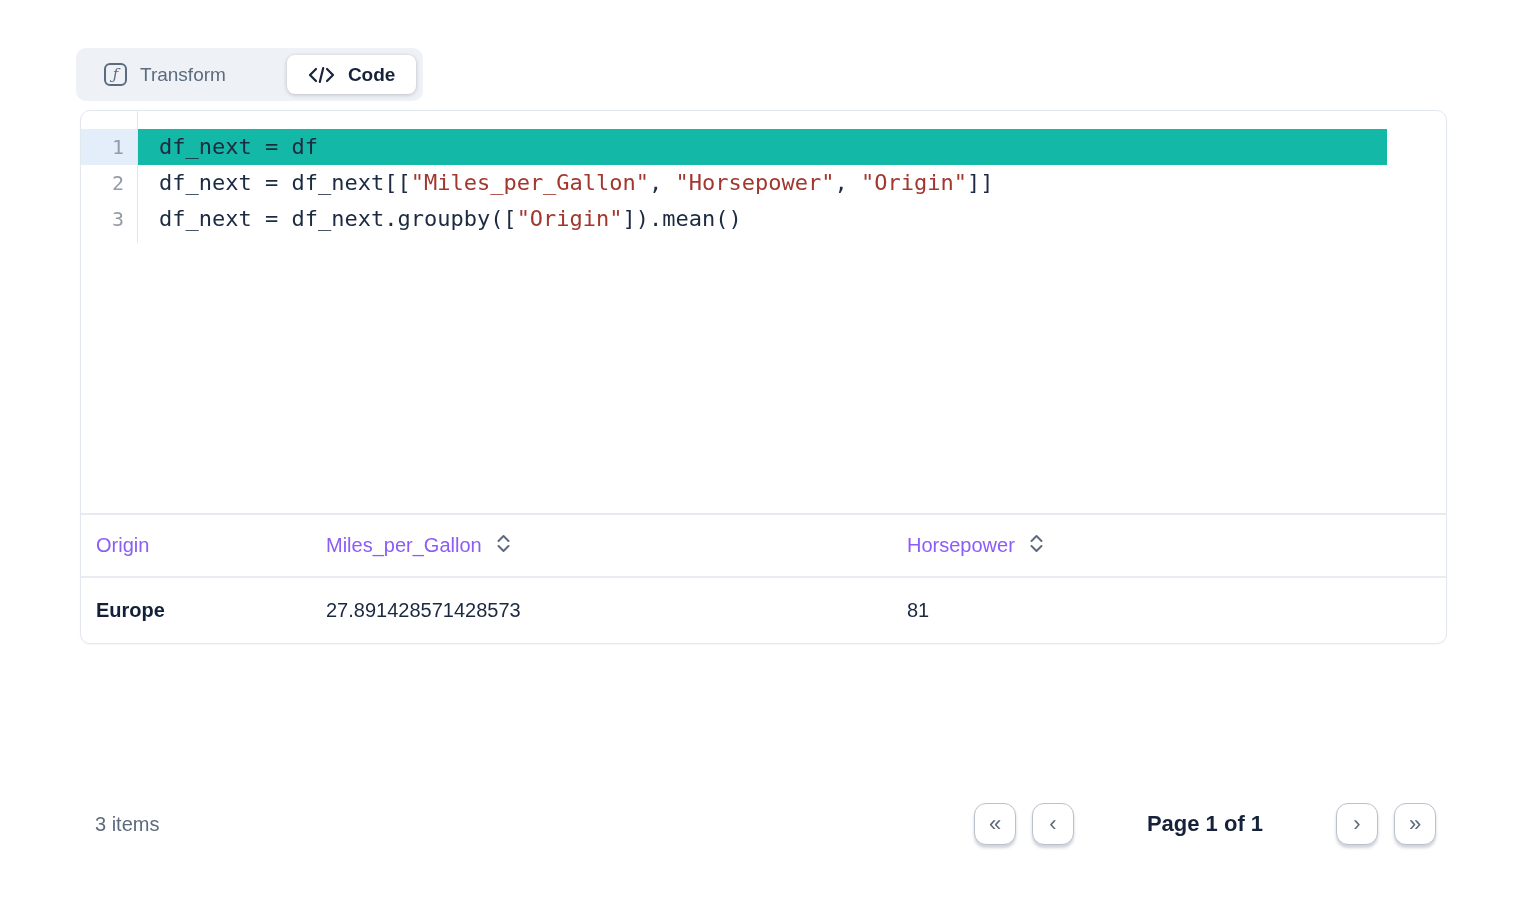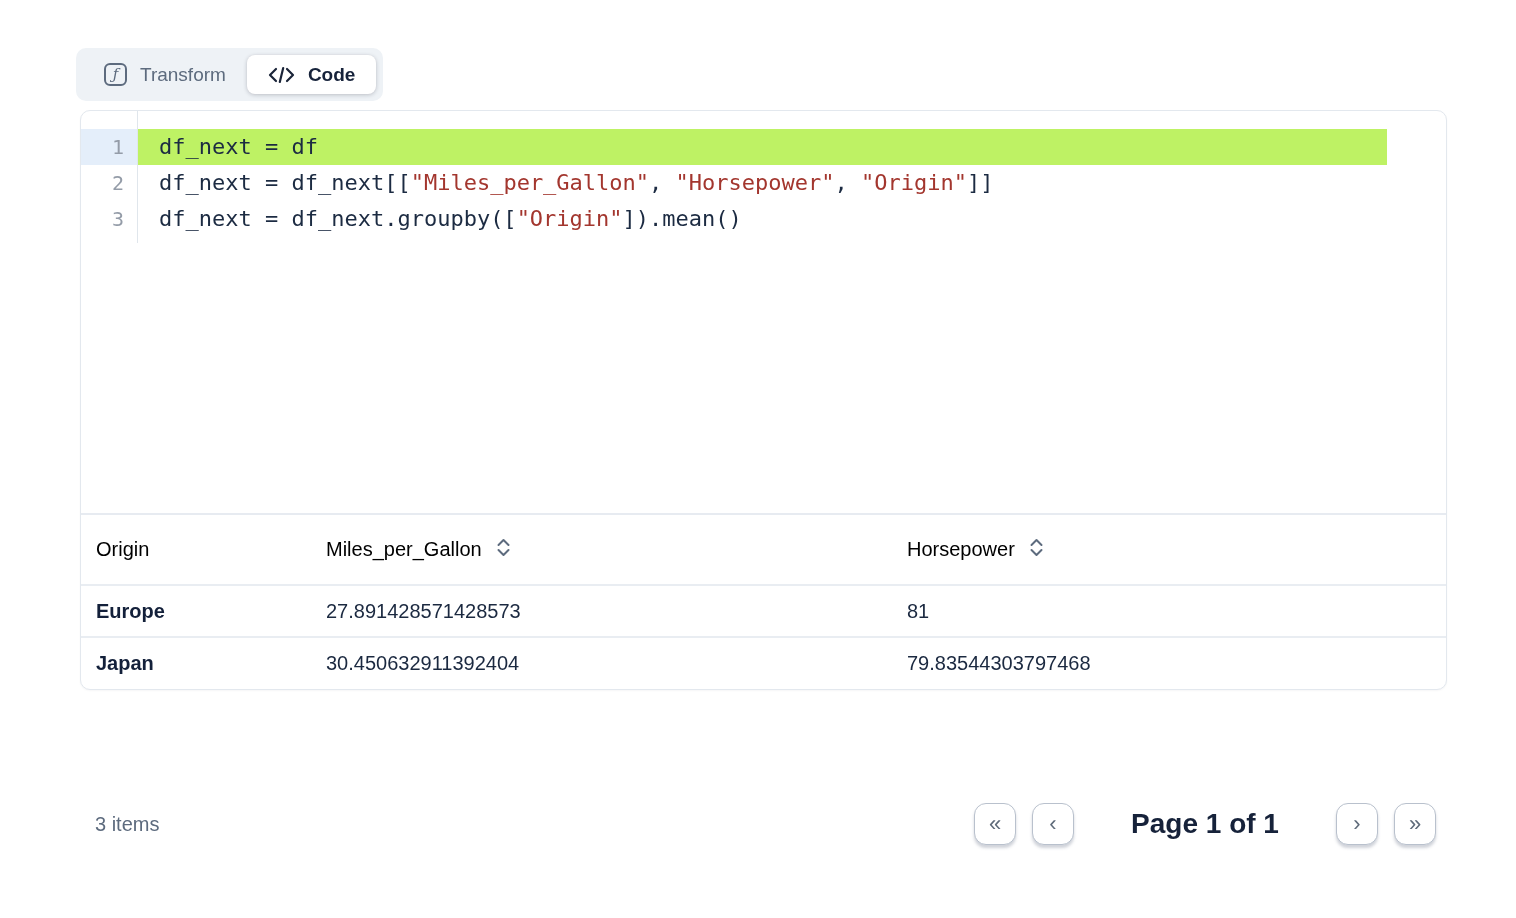--- a/index.html
+++ b/index.html
@@ -17,20 +17,21 @@
   }
   .tab {
     display:flex; align-items:center; gap:13px;
     height:39px; padding:0 21px; border-radius:8px;
     font-size:19px; cursor:pointer; white-space:nowrap;
   }
   .tab.inactive { color:#5d6b7e; font-weight:500; background:transparent; }
   .tab.active {
     background:#ffffff; color:#16223a; font-weight:700;
     box-shadow:0 1px 4px rgba(16,24,40,0.22), 0 0 0 1px #eceff3;
+    margin-left:40px;
   }
   .fn-icon-box {
     width:23px; height:23px; border:2px solid #5d6b7e; border-radius:6px;
     display:flex; align-items:center; justify-content:center;
     font-family:"DejaVu Serif", serif; font-style:italic; font-size:15px;
     color:#5d6b7e; line-height:1;
   }
 
   
   .panel {
@@ -47,49 +48,49 @@
     font-family:"DejaVu Sans Mono", monospace; font-size:20px;
     color:#949ca8; text-align:right;
   }
   .gutter .ln { height:36px; line-height:36px; padding-right:13px; }
   .gutter .ln.active { background:#e4eefa; }
   .lines {
     flex:1; padding-top:18px; padding-bottom:6px;
     font-family:"DejaVu Sans Mono", monospace; font-size:22px; color:#1c2b42;
   }
   .code-line { height:36px; line-height:36px; padding-left:21px; white-space:pre; }
-  .code-line.active { background:#bef264; margin-right:59px; }
+  .code-line.active { background:#14b8a6; margin-right:59px; }
   .tok-str { color:#a3362e; }
 
   
   .table-section { border-top:2px solid #e7ebf1; }
   table { width:100%; border-collapse:collapse; table-layout:fixed; }
   th, td { text-align:left; padding:0; }
-  thead th { height:70px; font-size:20px; font-weight:400; color:#000000; }
-  tbody td { height:52px; border-top:2px solid #e9edf2; font-size:20px; color:#1b2940; }
+  thead th { height:62px; font-size:20px; font-weight:400; color:#8b5cf6; }
+  tbody td { height:66px; border-top:2px solid #e9edf2; font-size:20px; color:#1b2940; }
   .col-first { padding-left:15px; }
   td.origin-cell { font-weight:700; color:#13203a; }
   .sort-icon { margin-left:14px; vertical-align:-3px; }
   .th-inner { display:inline-flex; align-items:flex-start; }
 
   
   .footer {
     position:absolute; left:80px; top:803px; width:1367px;
     display:flex; align-items:center;
   }
   .items-count { font-size:20px; color:#5d6b7e; padding-left:15px; }
   .pagination { margin-left:auto; display:flex; align-items:center; gap:16px; padding-right:11px; }
   .page-btn {
     width:42px; height:42px; background:#ffffff;
     border:1.5px solid #b9c1cd; border-radius:12px;
     box-shadow:0 3px 3px rgba(120,130,150,0.35);
     color:#5f6b7a; font-size:22px; line-height:1;
     display:flex; align-items:center; justify-content:center; cursor:pointer;
   }
-  .page-label { width:230px; text-align:center; font-size:28px; font-weight:600; color:#16223a; }
+  .page-label { width:230px; text-align:center; font-size:22px; font-weight:600; color:#16223a; }
 </style>
 </head>
 <body>
 
 <div class="tabs-bar">
   <div class="tab inactive">
     <span class="fn-icon-box">ƒ</span>
     <span>Transform</span>
   </div>
   <div class="tab active">
@@ -152,25 +153,20 @@
             </span>
           </th>
         </tr>
       </thead>
       <tbody>
         <tr>
           <td class="col-first origin-cell">Europe</td>
           <td>27.891428571428573</td>
           <td>81</td>
         </tr>
-        <tr>
-          <td class="col-first origin-cell">Japan</td>
-          <td>30.450632911392404</td>
-          <td>79.83544303797468</td>
-        </tr>
       </tbody>
     </table>
   </div>
 </div>
 
 <div class="footer">
   <span class="items-count">3 items</span>
   <div class="pagination">
     <button class="page-btn">
       <span>«</span>

